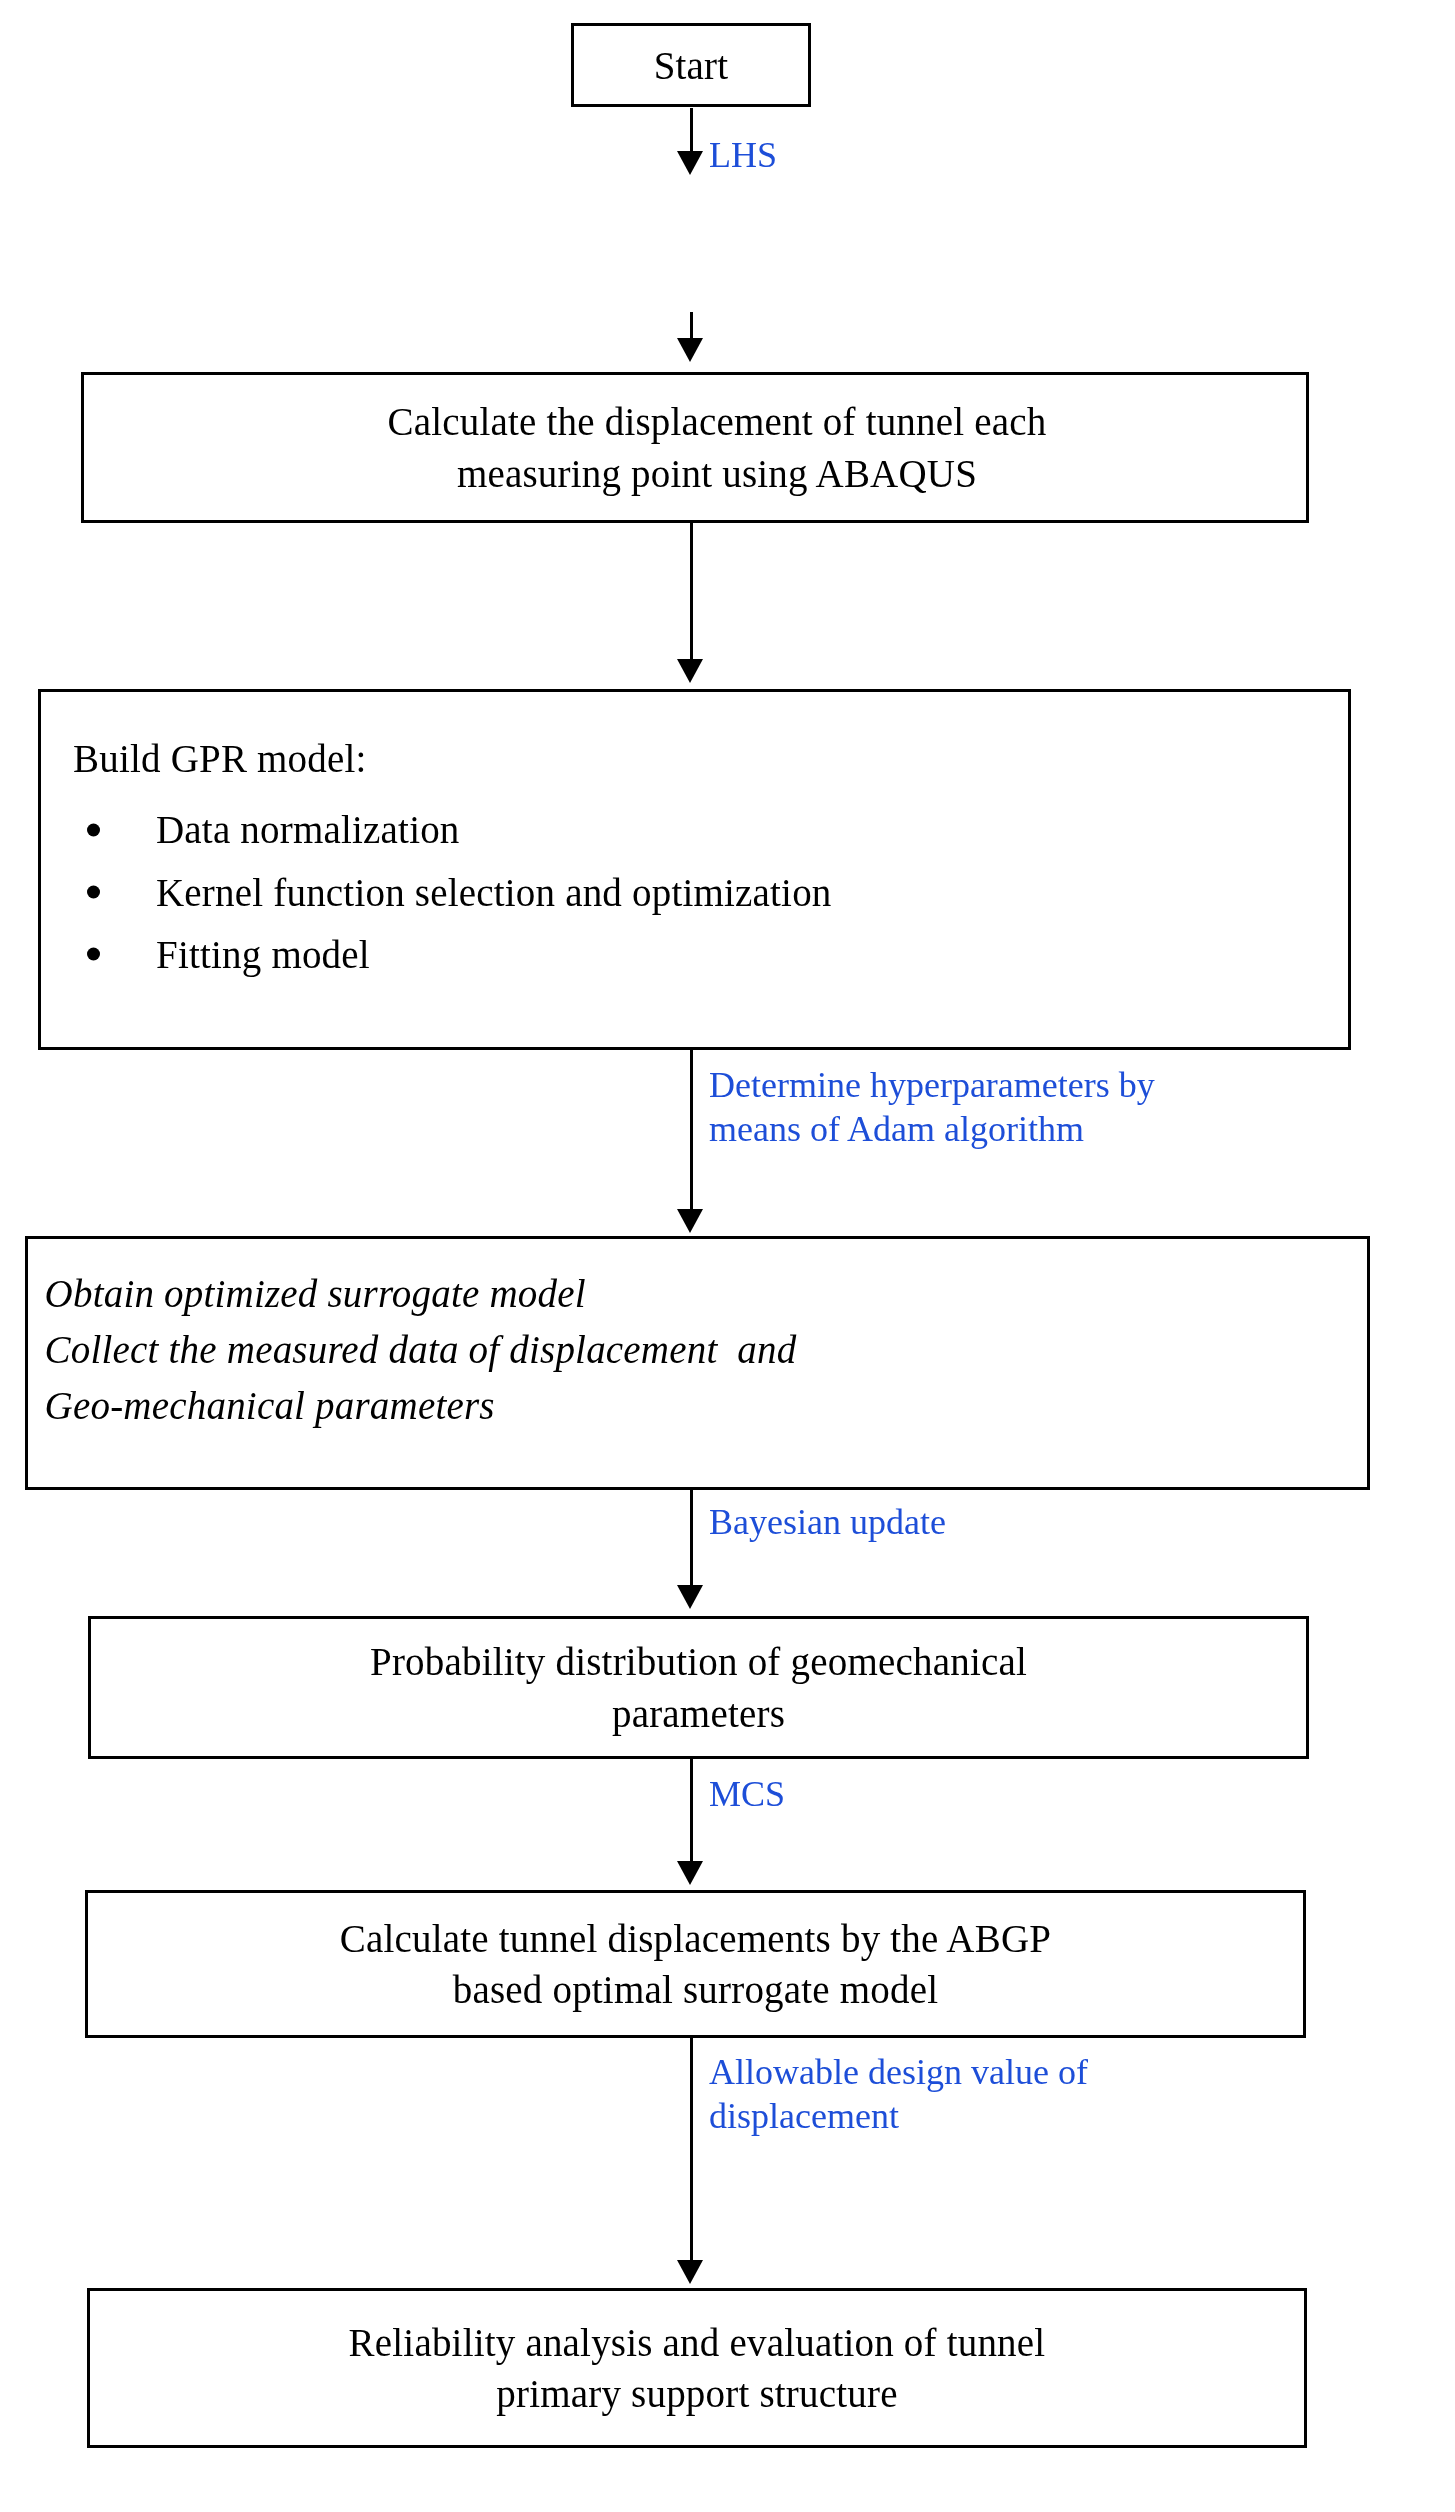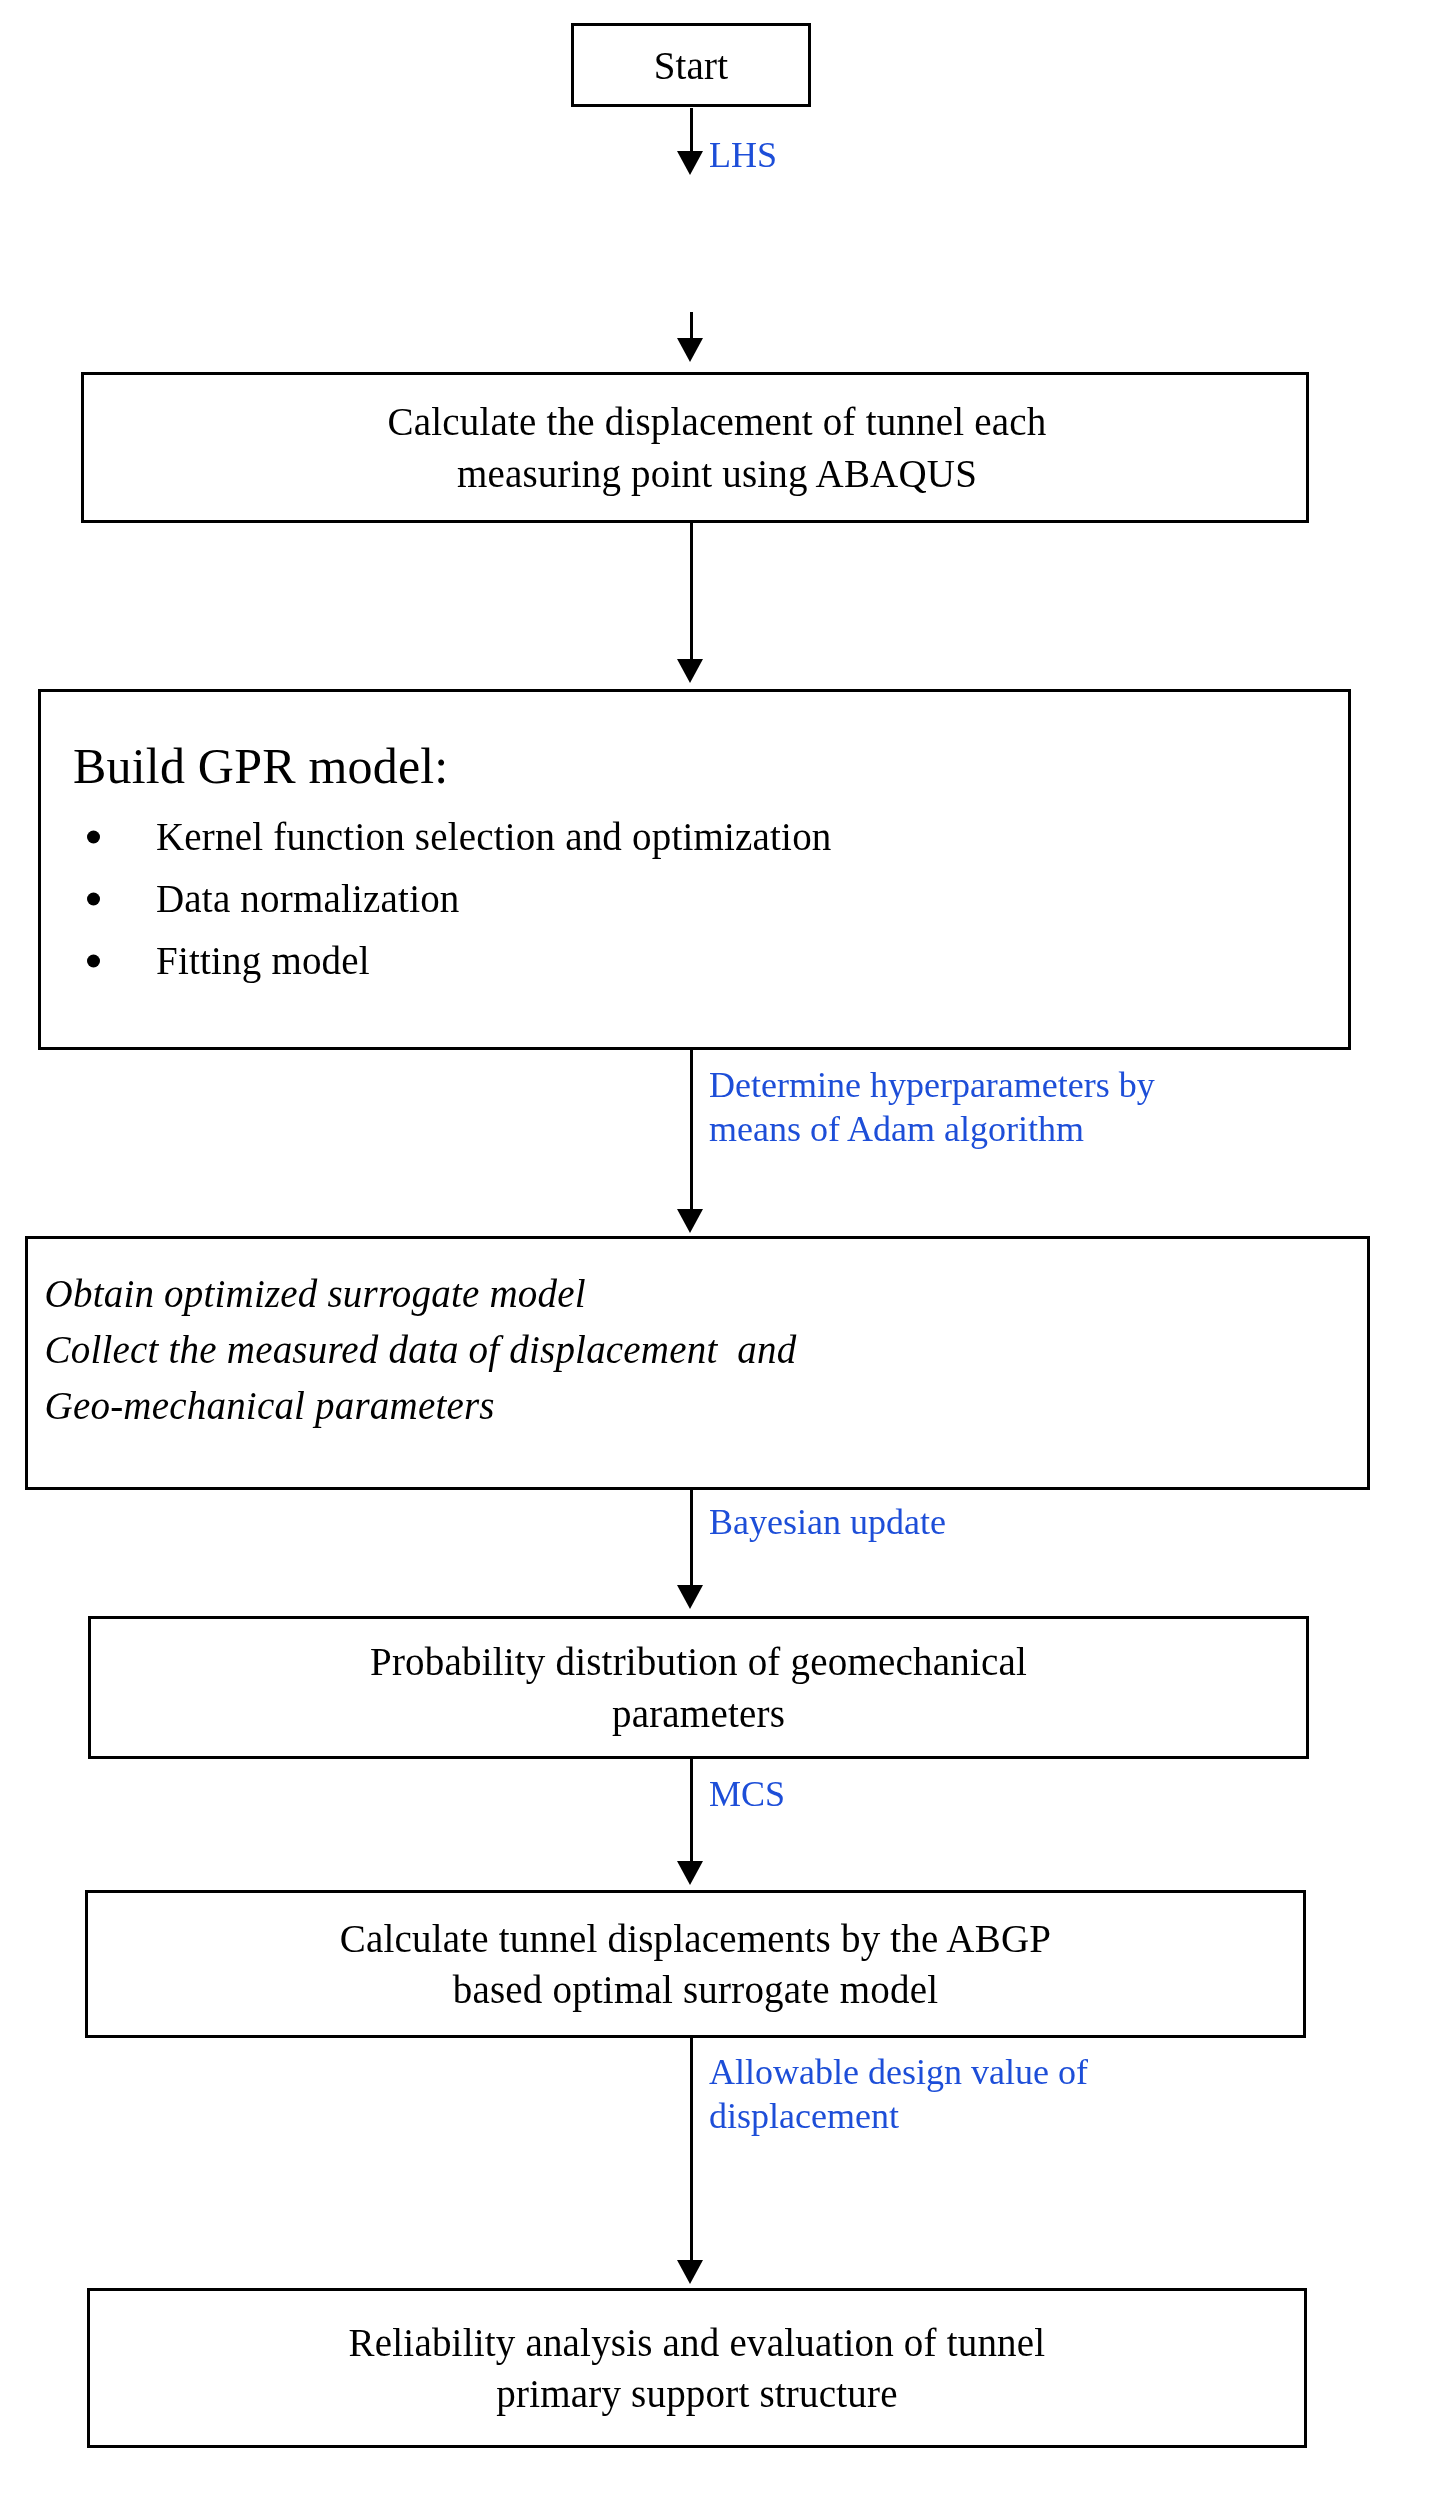--- a/index.html
+++ b/index.html
@@ -47,21 +47,21 @@
   #node-gpr     { left: 38px;   top: 689px;  width: 1313px; height: 361px; font-size: 39px;
                   align-items: flex-start; justify-content: flex-start; text-align: left; }
   #node-obtain  { left: 25px;   top: 1236px; width: 1345px; height: 254px; font-size: 39px;
                   align-items: flex-start; justify-content: flex-start; text-align: left; }
   #node-prob    { left: 88px;  top: 1616px; width: 1221px; height: 143px; font-size: 39px; }
   #node-abgp    { left: 85px;  top: 1890px; width: 1221px; height: 148px; font-size: 39px; }
   #node-reliab  { left: 87px;  top: 2288px; width: 1220px; height: 160px; font-size: 39px; }
 
   
   .gpr-body { padding: 41px 0 0 32px; }
-  .gpr-title { font-size: 50px; margin-bottom: 12px; }
+  .gpr-title { font-size: 39px; margin-bottom: 20px; }
   .gpr-list { list-style: none; margin: 0; padding: 0; }
   .gpr-list li {
     position: relative;
     padding-left: 83px;
     font-size: 39px;
     margin-bottom: 10.6px;
   }
   .gpr-list li .bullet {
     position: absolute;
     left: 13.6px;
@@ -147,25 +147,25 @@
 
   <div class="conn" id="conn-3"></div>
   <div class="arrowhead" id="ah-3"></div>
 
   <div class="node" id="node-gpr">
     <div class="gpr-body">
       <div class="gpr-title">Build GPR model:</div>
       <ul class="gpr-list">
         <li>
           <span class="bullet"></span>
-          <span>Kernel function selection and optimization</span>
+          <span>Data normalization</span>
         </li>
         <li>
           <span class="bullet"></span>
-          <span>Data normalization</span>
+          <span>Kernel function selection and optimization</span>
         </li>
         <li>
           <span class="bullet"></span>
           <span>Fitting model</span>
         </li>
       </ul>
     </div>
   </div>
 
   <div class="conn" id="conn-4"></div>

